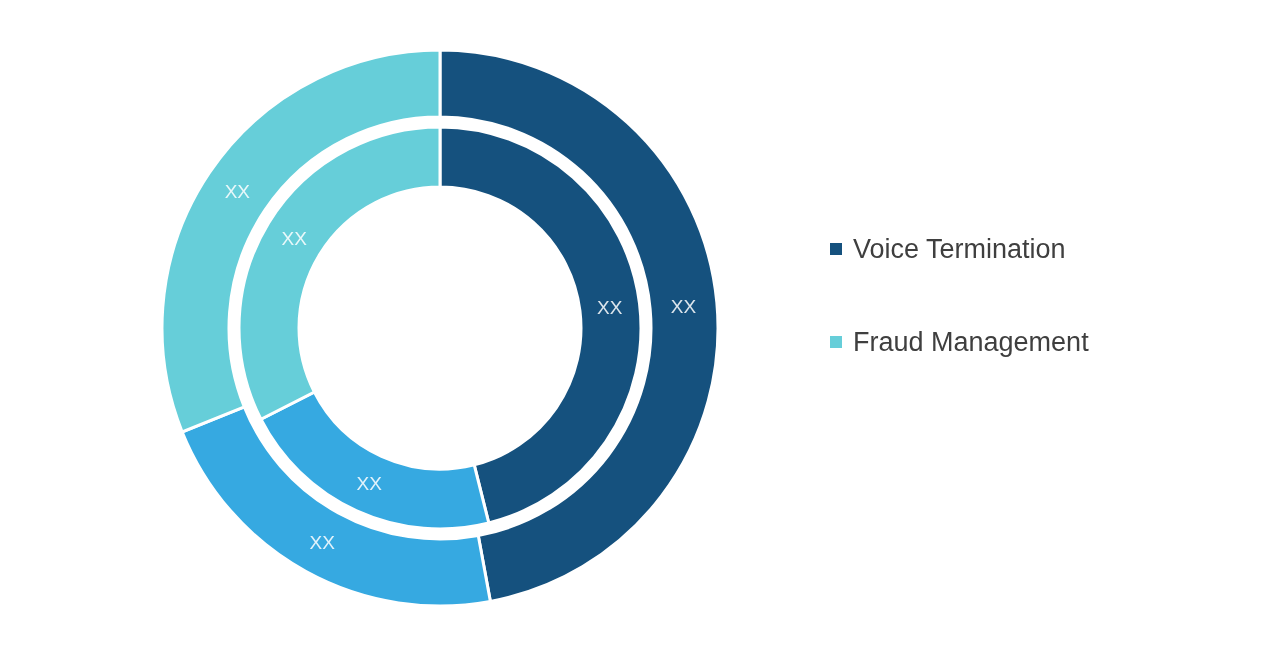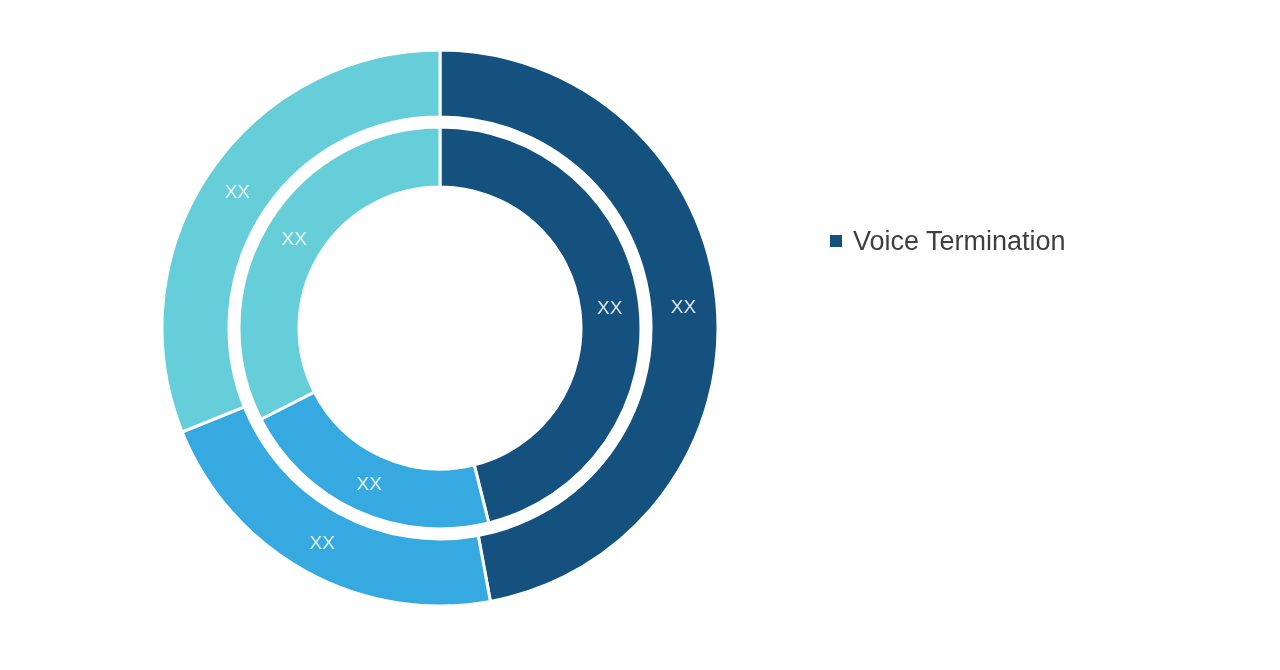--- a/index.html
+++ b/index.html
@@ -21,21 +21,21 @@
     position: absolute;
     left: 0;
     top: 0;
   }
   .slice-label {
     font-family: "Liberation Sans", sans-serif;
   }
   .legend {
     position: absolute;
     left: 830px;
-    top: 227px;
+    top: 235px;
     display: flex;
     flex-direction: column;
     gap: 65px;
     justify-content: space-between;
   }
   .legend-item {
     display: flex;
     align-items: center;
     gap: 11px;
     height: 28px;
@@ -72,15 +72,19 @@
       <text x="322.2112266821306" y="542.2569832707246" text-anchor="middle" dy="0.36em" fill="rgba(255,255,255,0.85)" font-size="19" class="slice-label">XX</text>
       <path d="M 182.17024737296413 431.96065919510846 A 278 278 0 0 1 439.99999999999994 50 L 439.99999999999994 117 A 211 211 0 0 0 244.30907264638645 406.90539241067586 Z" fill="#66ced9" stroke="#ffffff" stroke-width="3"></path>
       <text x="237.34805107178568" y="191.20658789402023" text-anchor="middle" dy="0.36em" fill="rgba(255,255,255,0.85)" font-size="19" class="slice-label">XX</text>
     </svg>
 
   <div class="legend">
     <div class="legend-item">
       <span class="legend-marker" style="background: rgb(21, 81, 126);"></span>
       <span class="legend-label">Voice Termination</span>
     </div>
+    <div class="legend-item">
+      <span class="legend-marker" style="background: rgb(102, 206, 217);"></span>
+      <span class="legend-label">Fraud Management</span>
+    </div>
   </div>
 
 </div>
 
 </body></html>

